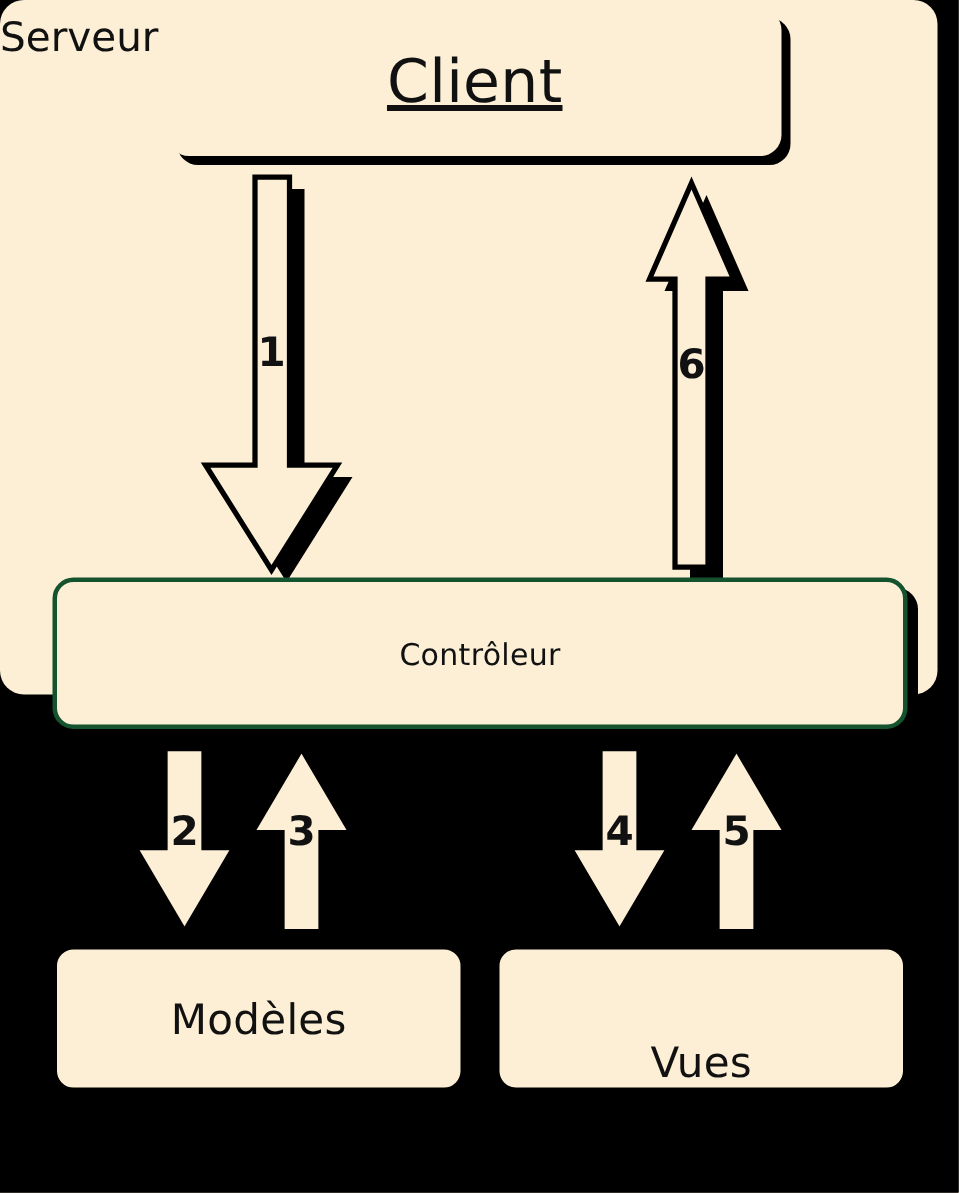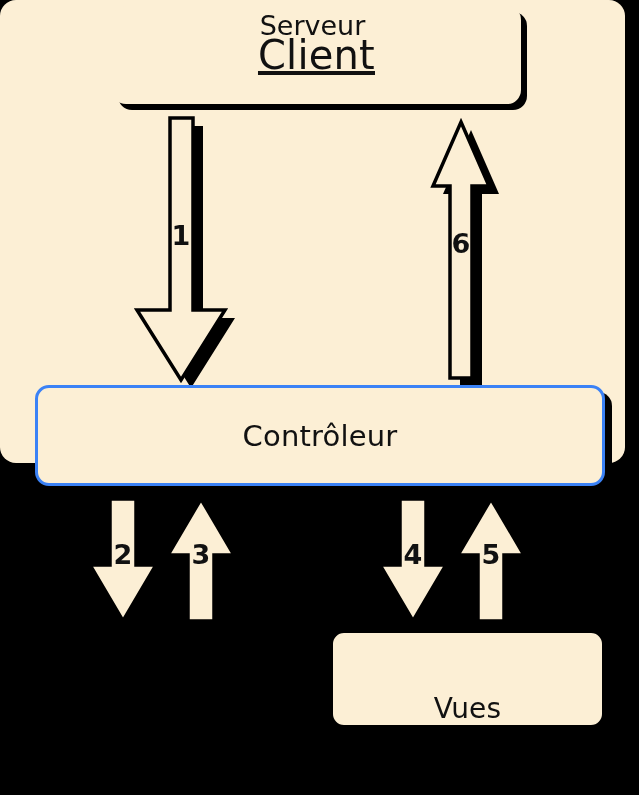--- a/index.html
+++ b/index.html
@@ -48,34 +48,34 @@
     background: #FCEFD5;
     border: none;
     box-shadow: 6px 6px 0 0 #000000;
     display: block;
   }
   #server-label {
     position: absolute;
     left: 0;
     top: 10px;
     width: 625px;
-    text-align: center;
+    text-align: left;
     font-size: 27px;
     color: #111111;
   }
   
   #controller-box {
     left: 35px;
     top: 385px;
     width: 570px;
     height: 101px;
     border-radius: 14px;
-    border: 3px solid #3b82f6;
+    border: 3px solid #14532d;
     box-shadow: 7px 7px 0 0 #000000;
-    font-size: 29px;
+    font-size: 20px;
   }
   
   #models-box {
     left: 35px;
     top: 630px;
     width: 275px;
     height: 98px;
     border-radius: 14px;
     border: 3px solid #000000;
     box-shadow: 7px 7px 0 0 #000000;
@@ -171,18 +171,21 @@
   </div>
 
   <div class="arrow" id="arrow-5-wrap" style="left:458px; top:495px; width:110px; height:140px;">
     <svg width="110" height="140" viewBox="0 0 110 140">
       <path class="shadow-path" d="M 33 4 L 66 60 L 46 60 L 46 126 L 20 126 L 20 60 L 0 60 Z" transform="translate(10,8)"></path>
       <path class="body-path" d="M 33 4 L 66 60 L 46 60 L 46 126 L 20 126 L 20 60 L 0 60 Z"></path>
     </svg>
     <span class="arrow-label" style="left:15px; top:46px; width:36px;">5</span>
   </div>
 
+  <div class="node" id="models-box">
+    <span>Modèles</span>
+  </div>
 
   <div class="node" id="views-box">
     <span>Vues</span>
   </div>
 
 </div>
 
 </body></html>

